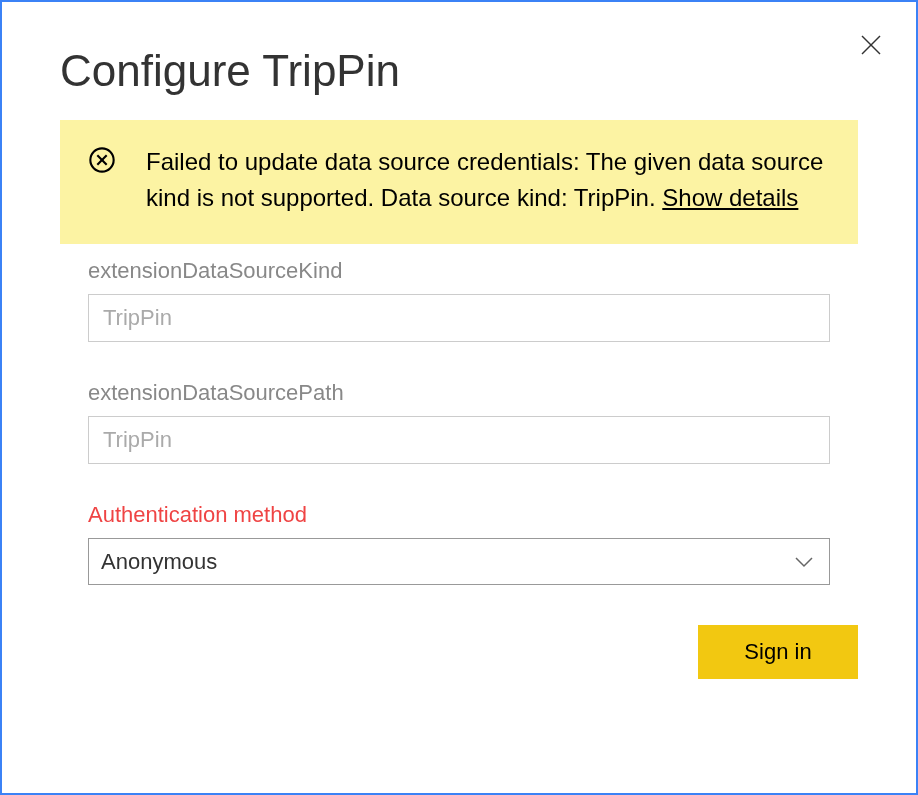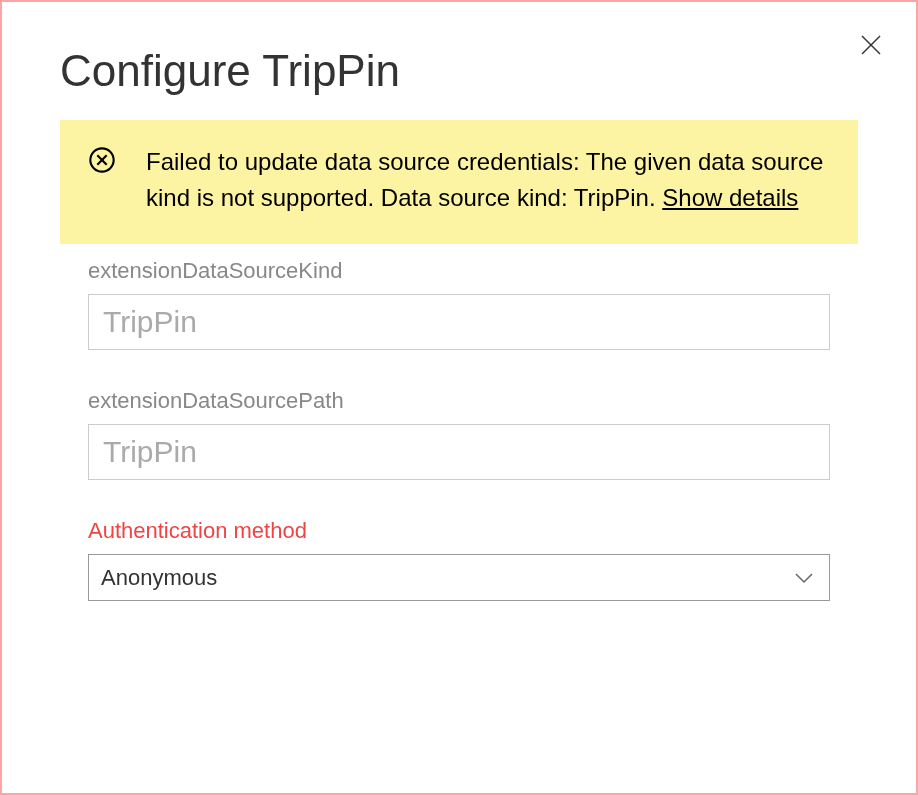--- a/index.html
+++ b/index.html
@@ -9,21 +9,21 @@
     }
     body {
       font-family: "Segoe UI", -apple-system, BlinkMacSystemFont, sans-serif;
       background: #fff;
       width: 918px;
       height: 795px;
     }
     .dialog {
       width: 918px;
       height: 795px;
-      border: 2px solid #fca5a5;
+      border: 2px solid #3b82f6;
       position: relative;
       padding: 0;
     }
     .close-btn {
       position: absolute;
       top: 28px;
       right: 30px;
       width: 30px;
       height: 30px;
       cursor: pointer;
@@ -76,21 +76,21 @@
       margin-bottom: 10px;
     }
     .form-label-dark {
       font-size: 22px;
       color: #ef4444;
       display: block;
       margin-bottom: 10px;
     }
     .form-input {
       width: 100%;
-      font-size: 30px;
+      font-size: 22px;
       font-family: inherit;
       padding: 10px 14px;
       border: 1px solid #ccc;
       background: #fff;
       color: #aaa;
     }
     .select-wrap {
       position: relative;
     }
     .form-select {
@@ -184,15 +184,16 @@
       <select class="form-select">
         <option>Anonymous</option>
       </select>
       <svg class="select-caret" width="20" height="12" viewBox="0 0 20 12">
         <polyline points="2,2 10,10 18,2" fill="none" stroke="#666" stroke-width="1.5"></polyline>
       </svg>
     </div>
   </div>
 
   <div class="button-row">
+    <button class="btn btn-primary">Sign in</button>
   </div>
 
 </div>
 
 </body></html>

